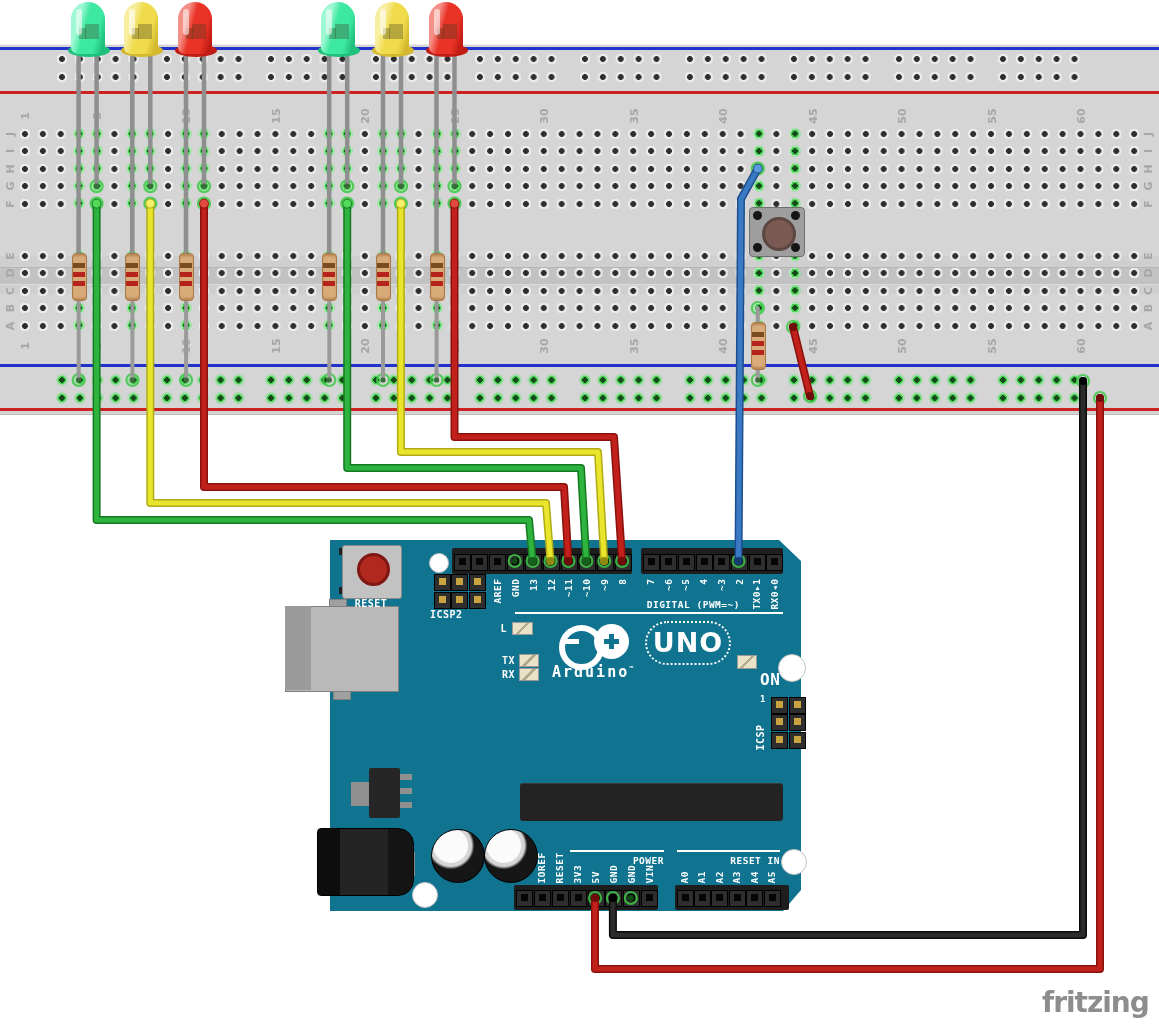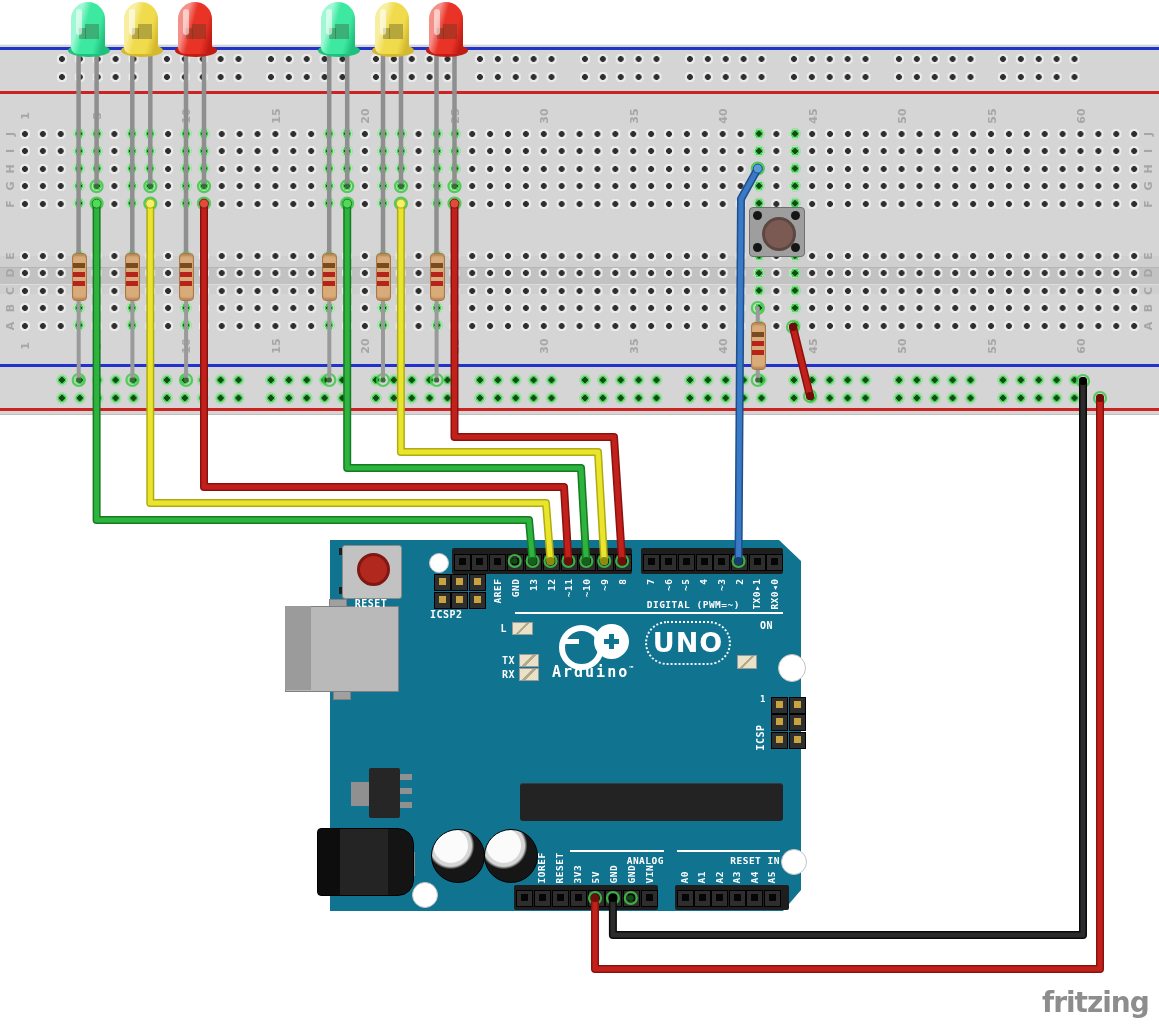--- a/index.html
+++ b/index.html
@@ -306,32 +306,32 @@
           <div></div>
         </div>
         <div class="pin abs" style="position: absolute; left: 763.5px; top: 890px; width: 15px; height: 15px;">
           <div></div>
         </div>
       </div>
 
     <div class="abs silk" style="left:620px;top:599px;width:120px;text-align:right">DIGITAL (PWM=~)</div>
     <div class="abs" style="left:515px;top:612px;width:268px;height:1.5px;background:#fff"></div>
     <div class="abs" style="left:570px;top:850px;width:94px;height:1.5px;background:#fff"></div>
-    <div class="abs silk" style="left:600px;top:855px;width:64px;text-align:right">ANALOG</div>
+    <div class="abs silk" style="left:600px;top:855px;width:64px;text-align:right">POWER</div>
     <div class="abs" style="left:677px;top:850px;width:103px;height:1.5px;background:#fff"></div>
     <div class="abs silk" style="left:690px;top:855px;width:90px;text-align:right">RESET IN</div>
 
     <div class="abs silk" style="left:495px;top:623px;width:12px;text-align:right;font-size:10px">L</div>
     <div class="abs ledind" style="left:512px;top:622px;width:19px;height:11px"></div>
     <div class="abs silk" style="left:489px;top:655px;width:26px;text-align:right;font-size:10px">TX</div>
     <div class="abs ledind" style="left:519px;top:654px;width:18px;height:11px"></div>
     <div class="abs silk" style="left:489px;top:669px;width:26px;text-align:right;font-size:10px">RX</div>
     <div class="abs ledind" style="left:519px;top:668px;width:18px;height:11px"></div>
     <div class="abs ledind" style="left:737px;top:655px;width:18px;height:12px"></div>
-    <div class="abs silk" style="left:760px;top:620px;font-size:10px">ON</div>
+    <div class="abs silk" style="left:760px;top:670px;font-size:16px">ON</div>
 
     <div class="abs" style="left:559px;top:625px;width:33px;height:33px;border:6px solid #fff;border-radius:50%"></div>
     <div class="abs" style="left:565px;top:639px;width:14px;height:5px;background:#fff"></div>
     <div class="abs" style="left:594px;top:624px;width:35px;height:35px;background:#fff;border-radius:50%"></div>
     <div class="abs" style="left:604px;top:639px;width:15px;height:5px;background:#107490"></div>
     <div class="abs" style="left:609px;top:634px;width:5px;height:15px;background:#107490"></div>
     <div class="abs" style="left:645px;top:621px;width:82px;height:40px;border:2.5px dotted #fff;border-radius:22px;color:#fff;font:bold 27px 'DejaVu Sans',sans-serif;text-align:center;line-height:40px;letter-spacing:1px">UNO</div>
     <div class="abs" style="left:552px;top:663px;color:#fff;font:bold 15px 'DejaVu Sans Mono',monospace;letter-spacing:2px"><span>Arduino</span><sup style="font-size:7px">™</sup></div>
 
     <div id="icsp-pins" class="abs">

